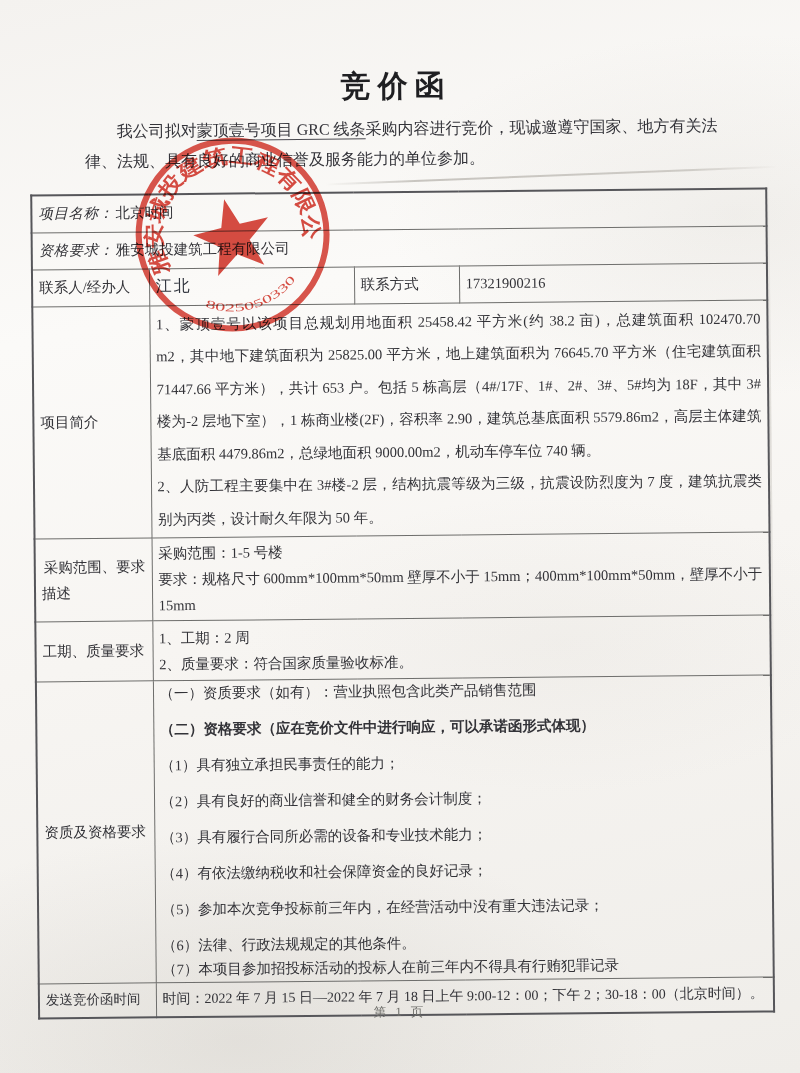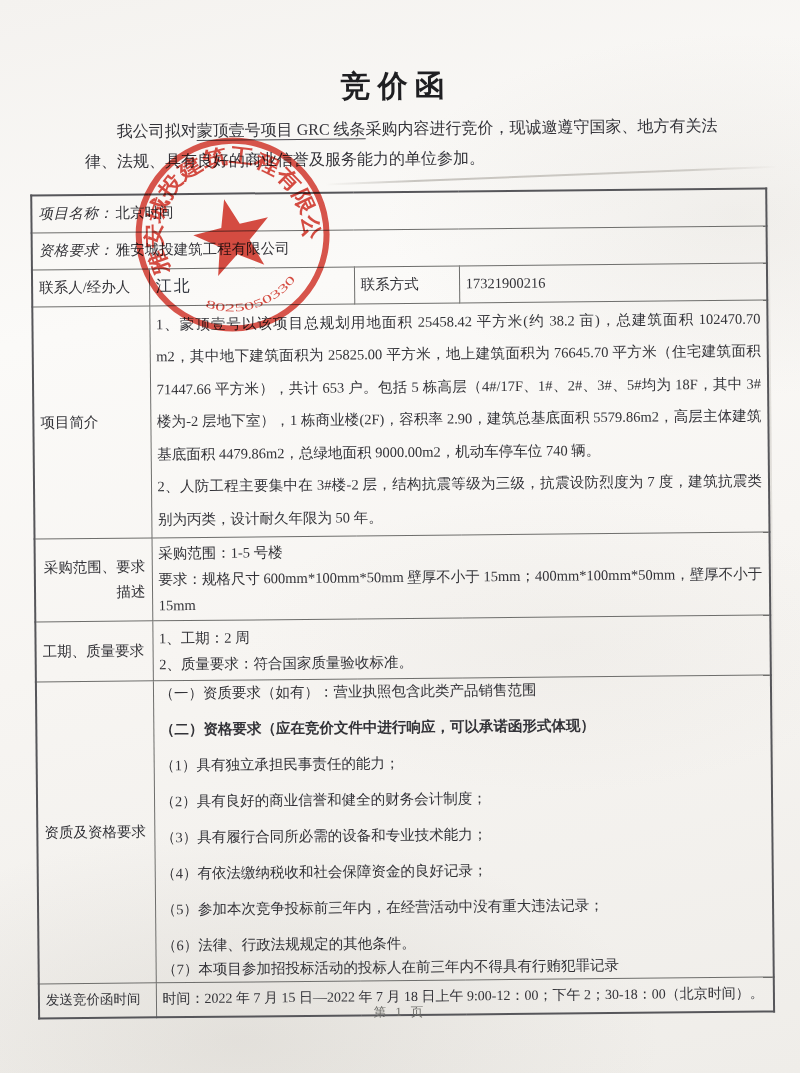--- a/index.html
+++ b/index.html
@@ -39,21 +39,21 @@
   .val-cell{padding-left:12px;}
   .hand{font-size:16px;color:#30343d;padding-left:108px;letter-spacing:2px;}
 
   .overview-cell{vertical-align:top;padding:2px 10px 0 13px;}
   .overview-cell p{margin:0;line-height:32.5px;text-align:justify;}
   .toplbl{vertical-align:top;padding-top:8px;}
 
   .scope-cell{padding:5px 8px 4px 13px;}
   .scope-cell div{line-height:26px;}
   .scope-lbl div{line-height:26px;text-align:right;}
-  .scope-lbl .l2{text-align:right;font-family:Liberation Mono, monospace;}
+  .scope-lbl .l2{text-align:left;}
 
   .sched-cell{padding-left:13px;}
   .sched-cell div{line-height:26px;}
 
   .qual-cell{vertical-align:top;padding:10px 8px 0 42px;font-size:14.5px;}
   .qual-cell .q-item{line-height:21px;margin-bottom:15px;}
   .qual-cell .q-item:nth-child(8){margin-bottom:3px;}
   .qual-cell .q-item:last-child{margin-bottom:0;}
   .q-bold{font-weight:bold;}
 

